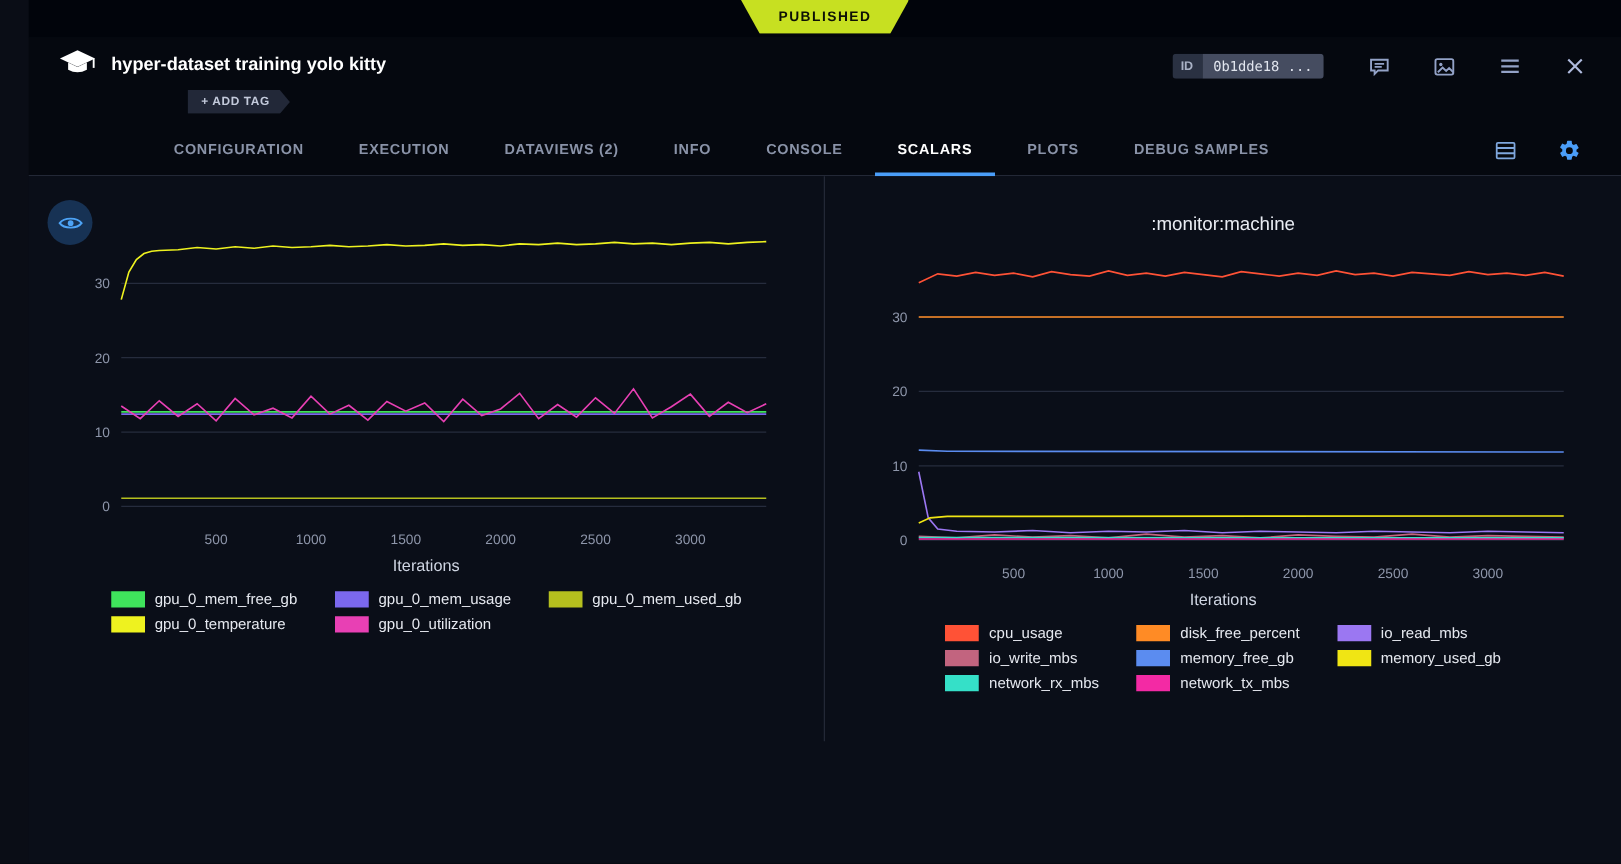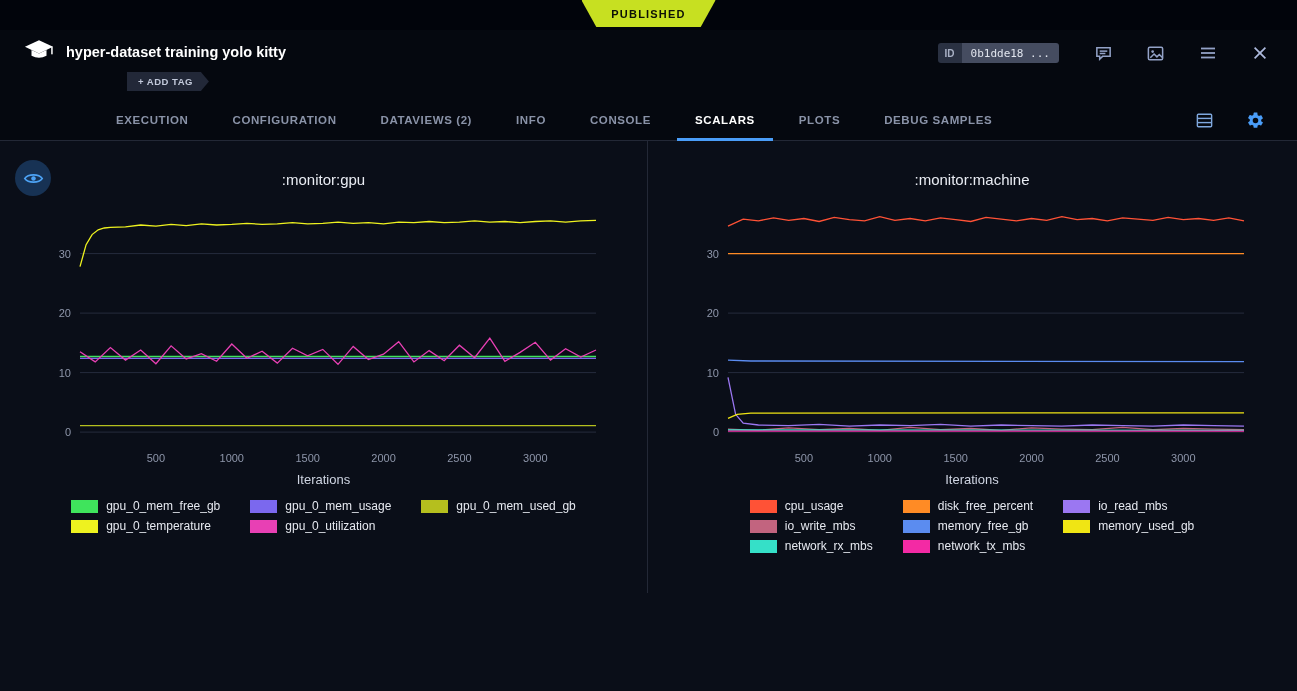--- a/index.html
+++ b/index.html
@@ -1,17 +1,17 @@
 <!DOCTYPE html>
 <html><head>
 <meta charset="utf-8">
 <style>
   * { margin:0; padding:0; box-sizing:border-box; }
   body { background:#05070d; font-family:"Liberation Sans", sans-serif; }
-  .app { position:relative; width:1297px; height:691px; background:#0a0d16; overflow:hidden; }
+  .app { position:relative; width:1297px; height:691px; background:#0a0d16; overflow:hidden;padding-left:23px; }
 
   
   .topbar { position:relative; height:30px; background:#01040b; }
   .ribbon { position:absolute; left:50%; top:0; transform:translateX(-50%);
             background:#c7e021; color:#0d1006; font-size:11px; font-weight:bold;
             letter-spacing:1.2px; padding:8px 30px 7px;
             clip-path:polygon(0 0,100% 0,calc(100% - 15px) 100%,15px 100%); }
 
   
   .header { position:relative; height:70px; background:#05080f; }
@@ -106,24 +106,24 @@
           <line x1="4" y1="4" x2="16" y2="16"></line>
           <line x1="16" y1="4" x2="4" y2="16"></line>
         </svg>
       </button>
     </div>
   </div>
 
   <div class="tabbar">
     <div class="tabs" id="tabs">
         <div class="tab">
+          <span>CONFIGURATION</span>
+        </div>
+        <div class="tab">
           <span>EXECUTION</span>
-        </div>
-        <div class="tab">
-          <span>CONFIGURATION</span>
         </div>
         <div class="tab">
           <span>DATAVIEWS (2)</span>
         </div>
         <div class="tab">
           <span>INFO</span>
         </div>
         <div class="tab">
           <span>CONSOLE</span>
         </div>
@@ -157,21 +157,20 @@
   <div class="content">
     <button class="eye-btn">
       <svg width="21" height="15" viewBox="0 0 24 14" fill="none" stroke="#4da3f5" stroke-width="1.8">
         <path d="M2 7 C6 1.5, 18 1.5, 22 7 C18 12.5, 6 12.5, 2 7 Z"></path>
         <circle cx="12" cy="7" r="2.6" fill="#4da3f5" stroke="none"></circle>
       </svg>
     </button>
 
     <div class="panels">
       <section class="panel left">
-        <h3 class="chart-title">:monitor:gpu</h3>
         <svg class="chart" width="560" height="272">
             <line x1="36" x2="552" y1="234.1" y2="234.1" stroke="#262c3d" stroke-width="1"></line>
             <line x1="36" x2="552" y1="174.60000000000002" y2="174.60000000000002" stroke="#262c3d" stroke-width="1"></line>
             <line x1="36" x2="552" y1="115.1" y2="115.1" stroke="#262c3d" stroke-width="1"></line>
             <line x1="36" x2="552" y1="55.599999999999994" y2="55.599999999999994" stroke="#262c3d" stroke-width="1"></line>
             <text x="27" y="238.1" text-anchor="end" fill="#8e96aa" font-size="11">0</text>
             <text x="27" y="178.60000000000002" text-anchor="end" fill="#8e96aa" font-size="11">10</text>
             <text x="27" y="119.1" text-anchor="end" fill="#8e96aa" font-size="11">20</text>
             <text x="27" y="59.599999999999994" text-anchor="end" fill="#8e96aa" font-size="11">30</text>
             <text x="111.88235294117648" y="264" text-anchor="middle" fill="#8e96aa" font-size="11">500</text>

